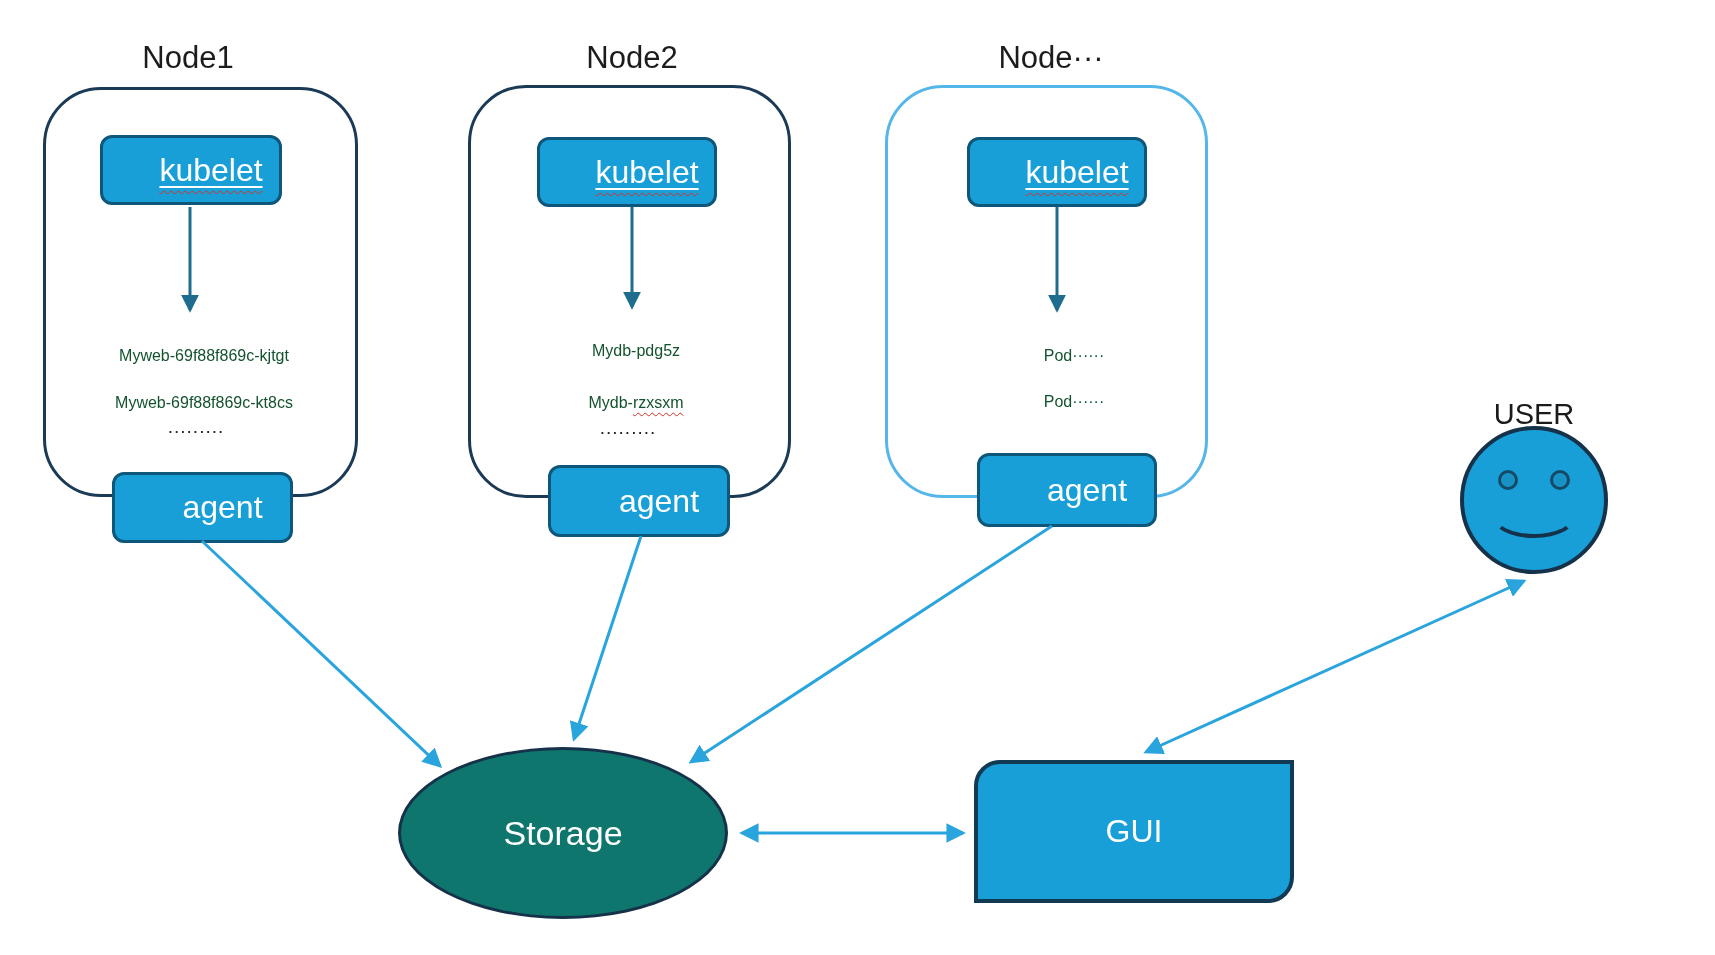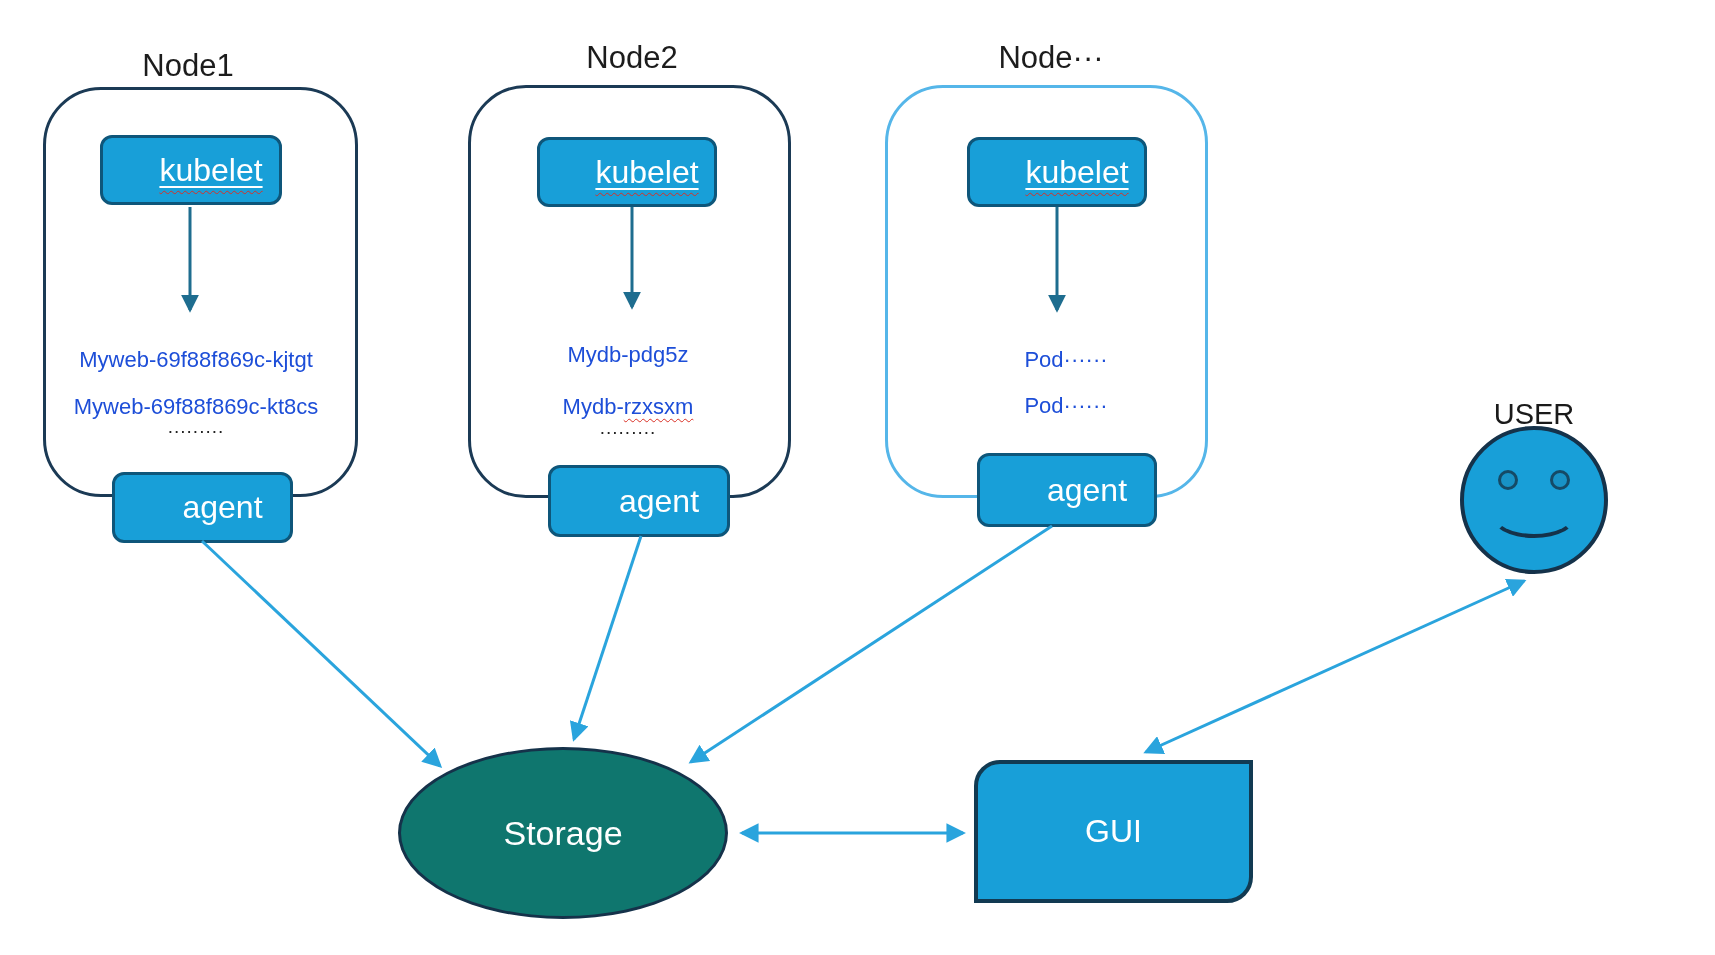--- a/index.html
+++ b/index.html
@@ -19,31 +19,31 @@
     display:flex;align-items:center;justify-content:center;color:#fff;font-size:32px;
     box-sizing:border-box;z-index:3;padding-left:40px;
   }
   
   .sq{text-decoration:underline wavy #d93025;text-decoration-thickness:1px;text-underline-offset:9px;}
   .u{text-decoration:underline;text-decoration-thickness:2px;text-underline-offset:5px;}
   .misspelled{text-decoration:underline wavy #d93025;text-decoration-thickness:1px;text-underline-offset:4px;}
   
   .ctext{position:absolute;transform:translateX(-50%);text-align:center;white-space:nowrap;}
   .node-title{font-size:31px;color:#1c1c1c;}
-  .pod-line{font-size:22px;color:#1d4ed8;}
+  .pod-line{font-size:16px;color:#14532d;margin-left:8px;}
   .dots-line{font-size:19px;letter-spacing:1px;color:#222;}
   
   .storage{
     position:absolute;left:398px;top:747px;width:330px;height:172px;background:#0f766e;
     border:3px solid #15324a;border-radius:50%;display:flex;align-items:center;justify-content:center;
     color:#fff;font-size:34px;box-sizing:border-box;z-index:2;
   }
   
   .gui{
-    position:absolute;left:974px;top:760px;width:279px;height:143px;background:#189fd8;
+    position:absolute;left:974px;top:760px;width:320px;height:143px;background:#189fd8;
     border:4px solid #123a52;border-radius:26px 0 26px 0;display:flex;align-items:center;justify-content:center;
     color:#fff;font-size:32px;box-sizing:border-box;z-index:2;
   }
   
   .user-title{font-size:29px;color:#1a1a1a;margin-top:8px;}
   .face{
     position:absolute;left:1460px;top:426px;width:148px;height:148px;border-radius:50%;
     background:#189fd8;border:4px solid #15324a;box-sizing:border-box;z-index:2;
   }
   .eye{position:absolute;width:20px;height:20px;border-radius:50%;background:#1892c6;
@@ -81,21 +81,21 @@
     <line class="teal-line" x1="190" y1="207" x2="190" y2="310" marker-end="url(#mTeal)"></line>
     <line class="teal-line" x1="632" y1="207" x2="632" y2="307" marker-end="url(#mTeal)"></line>
     <line class="teal-line" x1="1057" y1="207" x2="1057" y2="310" marker-end="url(#mTeal)"></line>
     <line class="blue-line" x1="202" y1="541" x2="440" y2="766" marker-end="url(#mBlue)"></line>
     <line class="blue-line" x1="641" y1="536" x2="574" y2="739" marker-end="url(#mBlue)"></line>
     <line class="blue-line" x1="1052" y1="526" x2="691" y2="762" marker-end="url(#mBlue)"></line>
     <line class="blue-line" x1="742" y1="833" x2="963" y2="833" marker-start="url(#mBlue)" marker-end="url(#mBlue)"></line>
     <line class="blue-line" x1="1146" y1="752" x2="1524" y2="581" marker-start="url(#mBlue)" marker-end="url(#mBlue)"></line>
   </svg>
 
-  <div class="ctext node-title" style="left:188px;top:48px;text-align:right;">Node1</div>
+  <div class="ctext node-title" style="left:188px;top:40px;text-align:right;">Node1</div>
   <div class="node-outline" style="left:43px;top:87px;width:315px;height:410px;"></div>
   <div class="chip" style="left:100px;top:135px;width:182px;height:70px;">
     <span class="sq"><span class="u">kubelet</span></span>
   </div>
   <div class="ctext pod-line" style="left:196px;top:347px;">Myweb-69f88f869c-kjtgt</div>
   <div class="ctext pod-line" style="left:196px;top:394px;">Myweb-69f88f869c-kt8cs</div>
   <div class="ctext dots-line" style="left:196px;top:416px;">.........</div>
   <div class="chip" style="left:112px;top:472px;width:181px;height:71px;">
     <span>agent</span>
   </div>

